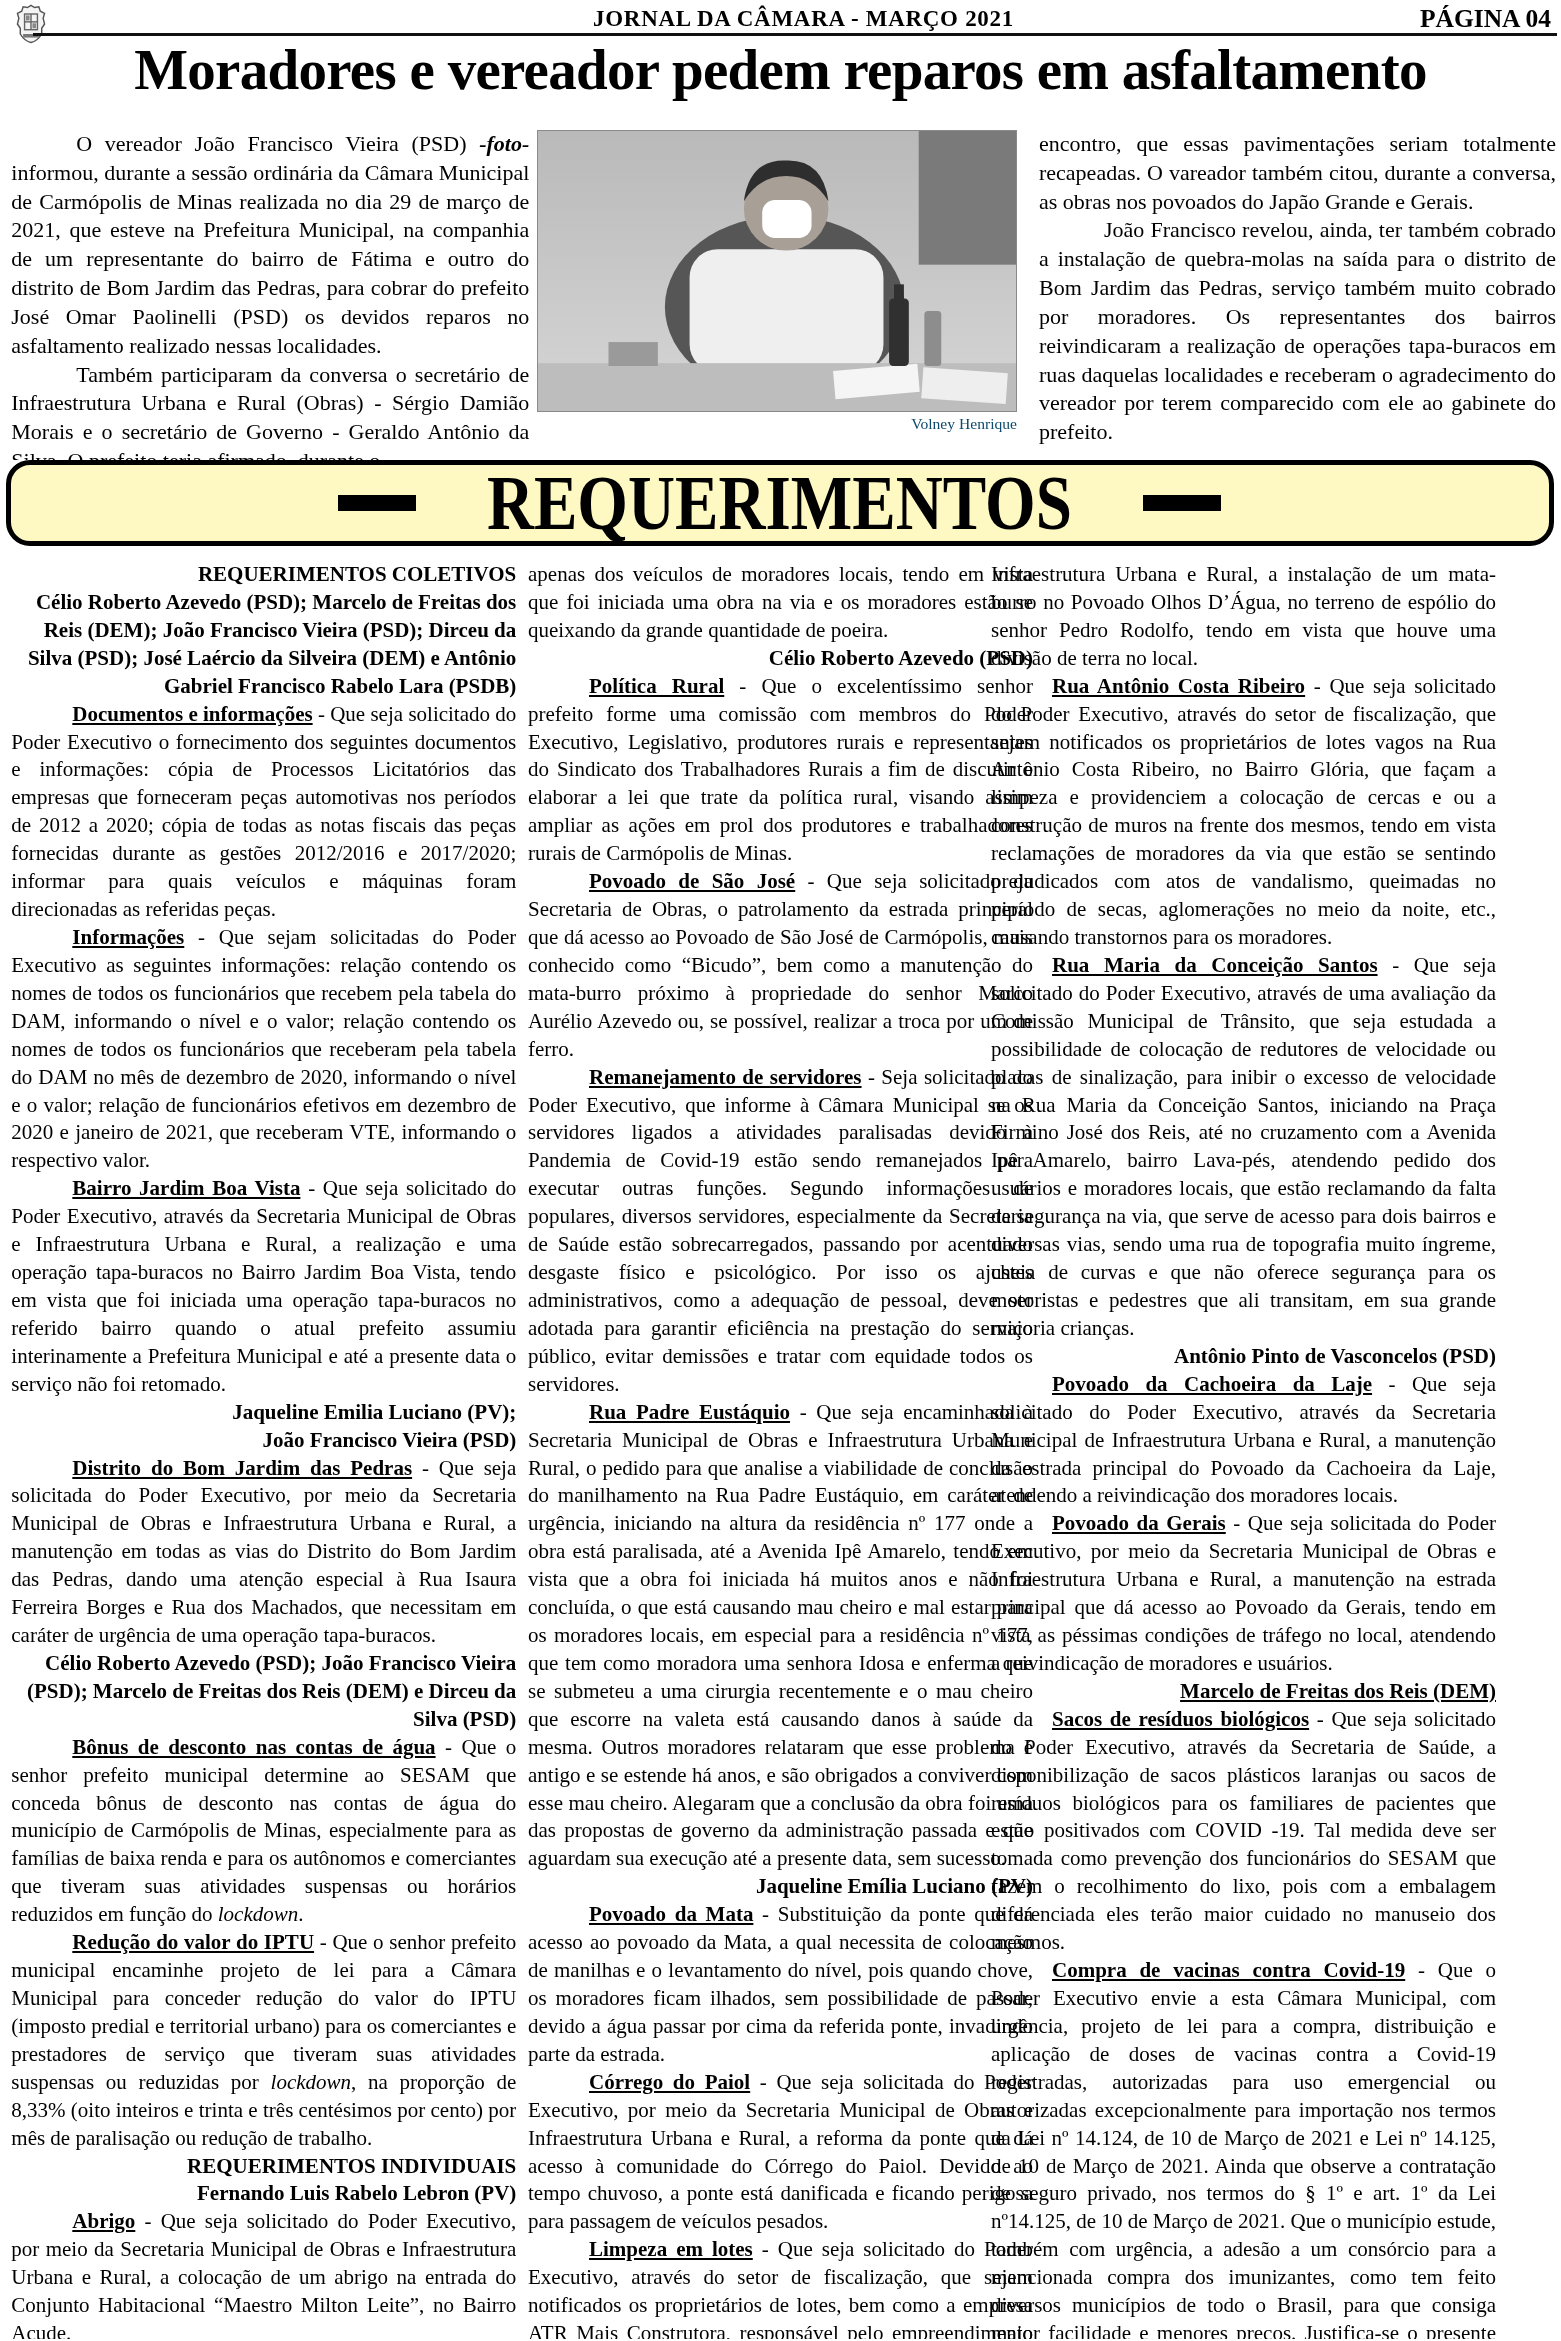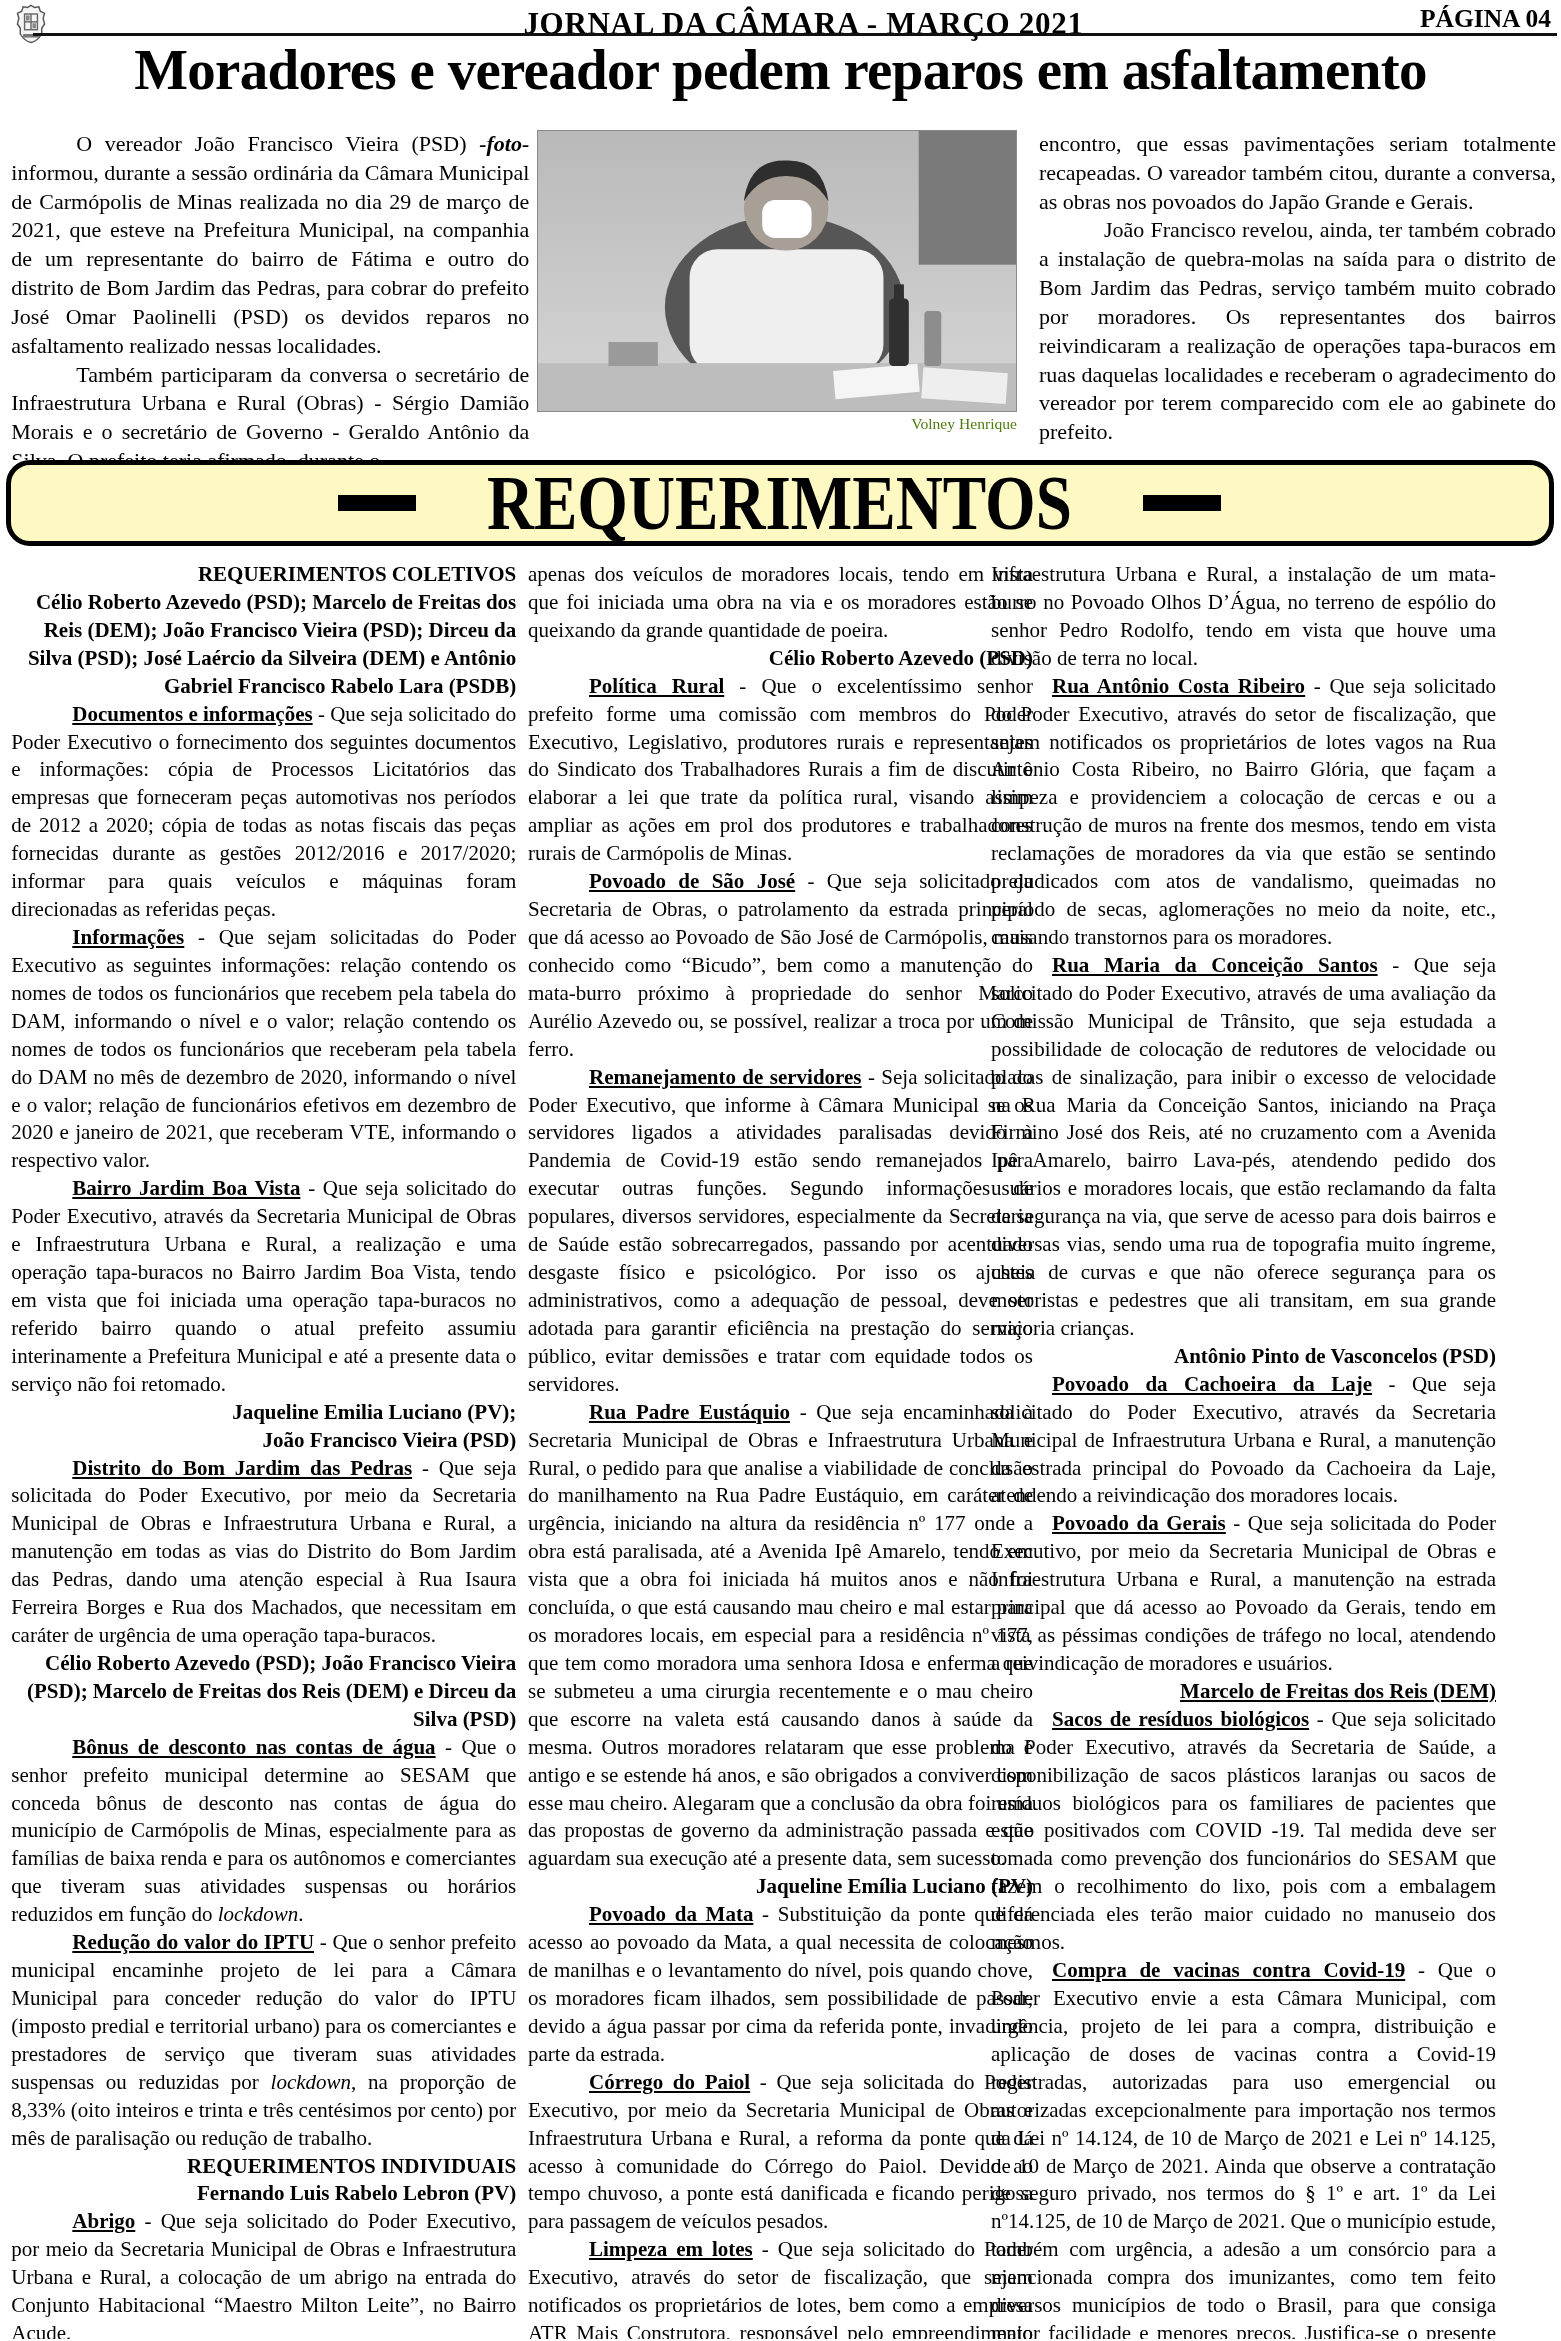--- a/index.html
+++ b/index.html
@@ -1,39 +1,39 @@
 <!DOCTYPE html>
 <html lang="pt" style="font-size:11.3px"><head>
 <meta charset="utf-8">
 <style>
   html,body{margin:0;padding:0;background:#888;}
   .page{position:relative;width:1561px;height:2342px;background:#ffffff;
         font-family:"Liberation Serif", serif;color:#000;overflow:hidden;}
 
   
   .masthead{position:absolute;top:5.7px;left:0;right:0;text-align:center;
-            font-size:31px;font-weight:bold;letter-spacing:0.7px;padding-left:46px;}
+            font-size:23px;font-weight:bold;letter-spacing:0.7px;padding-left:46px;}
   .pagenum{position:absolute;top:3.5px;right:10px;font-size:25.5px;font-weight:bold;}
   .headrule{position:absolute;left:33px;right:4.2px;top:33px;height:2.8px;background:#111;}
   .crest{position:absolute;left:15.6px;top:3.5px;width:30px;height:40px;}
 
   
   .headline{position:absolute;top:40px;left:5.7px;right:5.7px;text-align:center;
             font-size:57px;font-weight:bold;line-height:1.05;letter-spacing:-0.7px;white-space:nowrap;}
 
   
   .art{position:absolute;font-size:22px;line-height:1.31;text-align:justify;}
   .art p{margin:0;text-indent:65px;}
   .art p.noindent{text-indent:0;}
   #article-left{left:11.3px;top:130px;width:518px;height:330px;overflow:hidden;}
   #article-right{left:1039px;top:130px;width:517px;height:330px;overflow:hidden;}
   #photo{position:absolute;left:537px;top:130px;width:480px;height:282px;
          border:0.7px solid #8a8a8a;box-sizing:border-box;background:#c7c7c7;}
   #caption{position:absolute;left:537px;top:415px;width:480px;text-align:right;
-           font-size:15.6px;color:#4d7c0f;}
+           font-size:15.6px;color:#0c4a6e;}
 
   
   .banner{position:absolute;left:5.7px;top:460px;width:1548px;height:86px;
           background:#fef9c3;border:5px solid #000;border-radius:24px;
           box-sizing:border-box;display:flex;align-items:center;justify-content:center;gap:31px;}
   .banner-title{font-size:74px;font-weight:bold;line-height:1;
                 transform:scaleX(0.88) scaleY(1.06);transform-origin:center;}
   .bdash{width:78px;height:15.6px;background:#000;}
 
   

